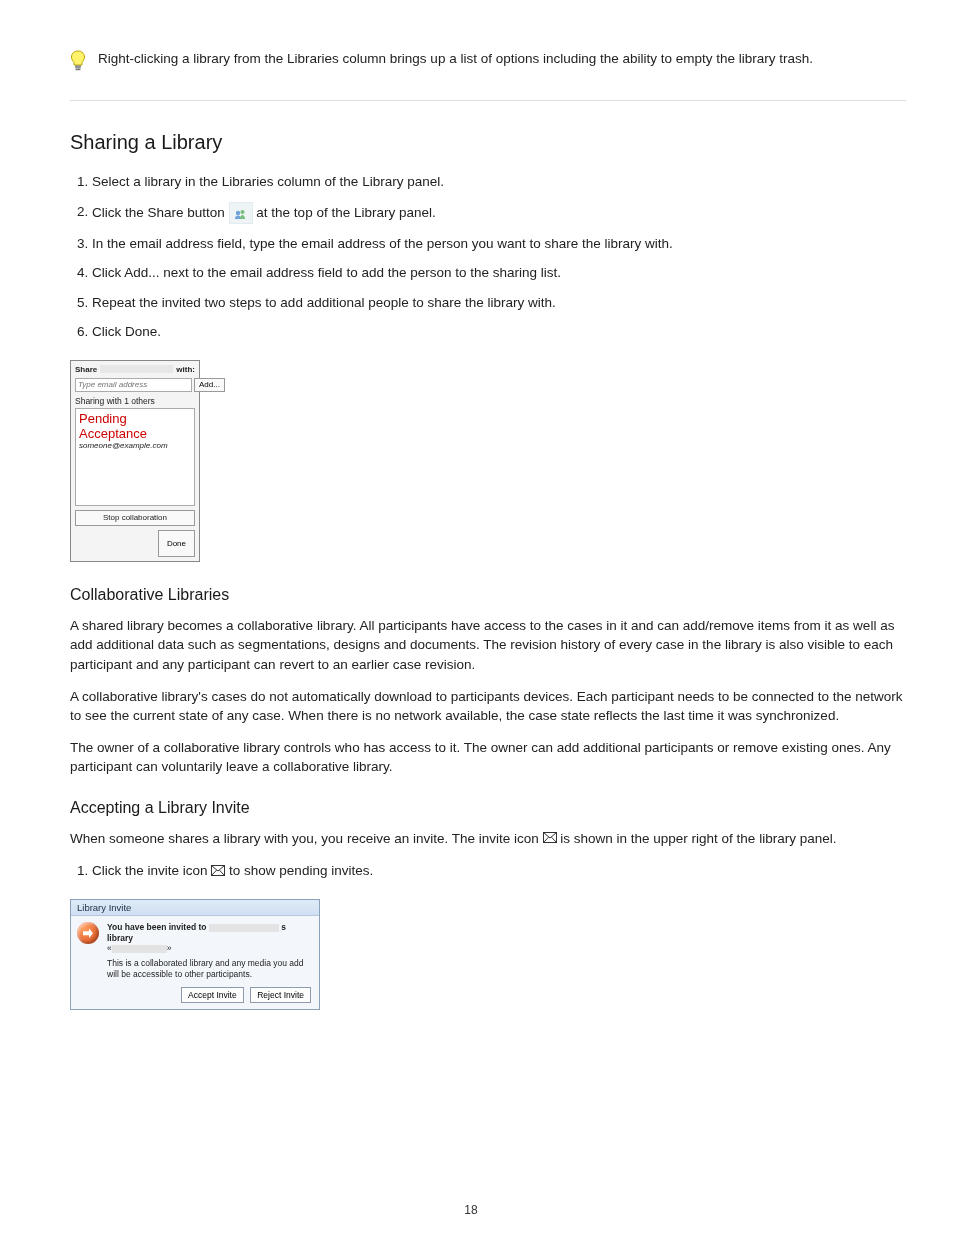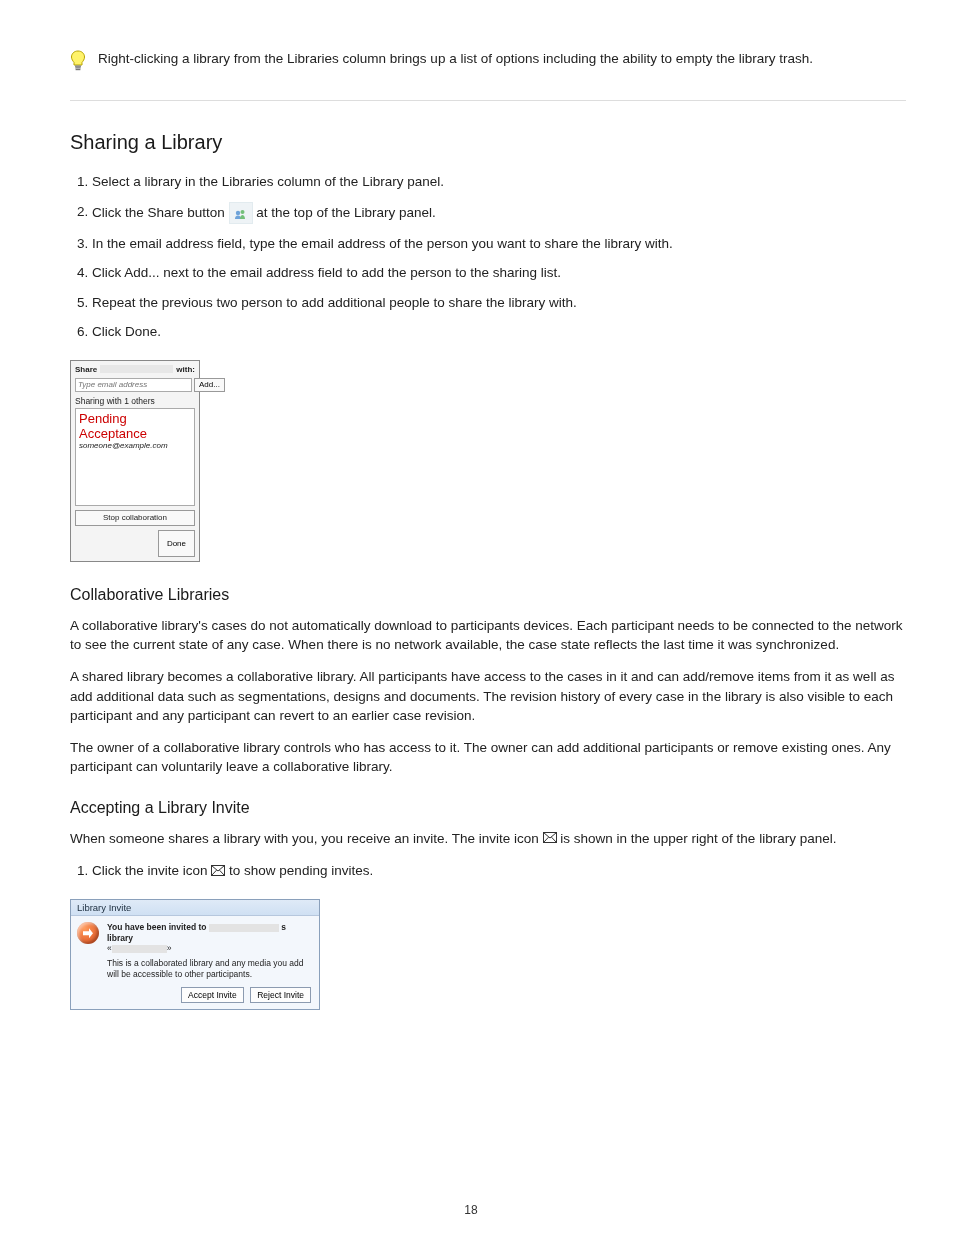--- a/index.html
+++ b/index.html
@@ -240,21 +240,21 @@
           <circle cx="4" cy="5" r="2.2" fill="#6fa3d9"></circle>
           <circle cx="8.5" cy="4" r="2" fill="#74c07a"></circle>
           <path d="M1 11 C1 8 3 7.5 4 7.5 C5 7.5 7 8 7 11 Z" fill="#6fa3d9"></path>
           <path d="M6 11 C6 8.3 7.5 7 8.5 7 C9.5 7 11 8.3 11 11 Z" fill="#74c07a"></path>
         </svg>
       </span>
       <span> at the top of the Library panel.</span>
     </li>
     <li>In the email address field, type the email address of the person you want to share the library with.</li>
     <li>Click Add... next to the email address field to add the person to the sharing list.</li>
-    <li>Repeat the previous two person to add additional people to share the library with.</li>
+    <li>Repeat the invited two steps to add additional people to share the library with.</li>
     <li>Click Done.</li>
   </ol>
 
   <div class="share-dialog">
     <div class="sd-header">
       <span>Share</span>
       <span class="sd-name"></span>
       <span>with:</span>
     </div>
     <div class="sd-emailrow">
@@ -266,22 +266,22 @@
       <div class="pend">Pending Acceptance</div>
       <div class="email">someone@example.com</div>
     </div>
     <div class="sd-stop">Stop collaboration</div>
     <div class="sd-done-row">
       <button>Done</button>
     </div>
   </div>
 
   <h3 class="h-sub">Collaborative Libraries</h3>
+  <p>A shared library becomes a collaborative library. All participants have access to the cases in it and can add/remove items from it as well as add additional data such as segmentations, designs and documents. The revision history of every case in the library is also visible to each participant and any participant can revert to an earlier case revision.</p>
   <p>A collaborative library's cases do not automatically download to participants devices. Each participant needs to be connected to the network to see the current state of any case. When there is no network available, the case state reflects the last time it was synchronized.</p>
-  <p>A shared library becomes a collaborative library. All participants have access to the cases in it and can add/remove items from it as well as add additional data such as segmentations, designs and documents. The revision history of every case in the library is also visible to each participant and any participant can revert to an earlier case revision.</p>
   <p>The owner of a collaborative library controls who has access to it. The owner can add additional participants or remove existing ones. Any participant can voluntarily leave a collaborative library.</p>
 
   <h3 class="h-sub">Accepting a Library Invite</h3>
 
   <p>
     <span>When someone shares a library with you, you receive an invite. The invite icon </span>
     <span class="envelope">
       <svg width="14" height="11" viewBox="0 0 14 11">
         <rect x="0.5" y="0.5" width="13" height="10" fill="none" stroke="#333" stroke-width="1"></rect>
         <path d="M0.5 0.5 L7 6 L13.5 0.5" fill="none" stroke="#333" stroke-width="1"></path>

